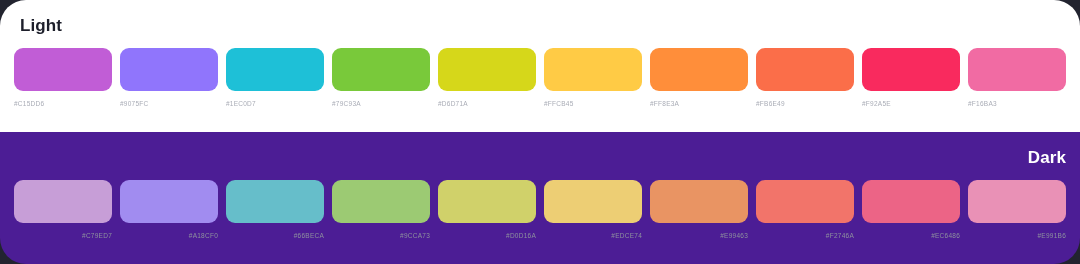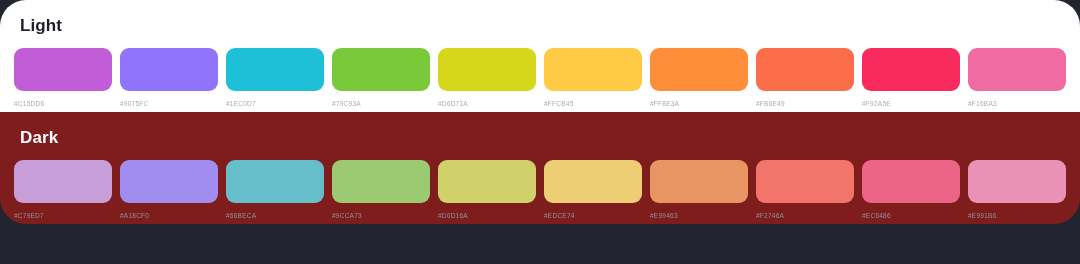--- a/index.html
+++ b/index.html
@@ -12,42 +12,43 @@
   }
 
   body {
     background: #22242f;
     font-family: "Liberation Sans", "DejaVu Sans", sans-serif;
     -webkit-font-smoothing: antialiased;
   }
 
   #palette-card {
     width: 1080px;
-    height: 224px;
+    height: 264px;
     border-radius: 26px;
     overflow: hidden;
     display: flex;
     flex-direction: column;
     position: relative;
   }
 
   .section {
     width: 100%;
     height: 132px;
     padding: 16px 14px 0 14px;
     display: flex;
     flex-direction: column;
   }
 
   .section-light {
     background: #ffffff;
   }
 
   .section-dark {
-    background: #7f1d1d;
+    background: #4c1d95;
+    text-align: right;
   }
 
   .section-title {
     font-size: 17px;
     font-weight: bold;
     letter-spacing: 0.1px;
     line-height: 20px;
     margin-left: 6px;
     margin-bottom: 12px;
     user-select: none;

